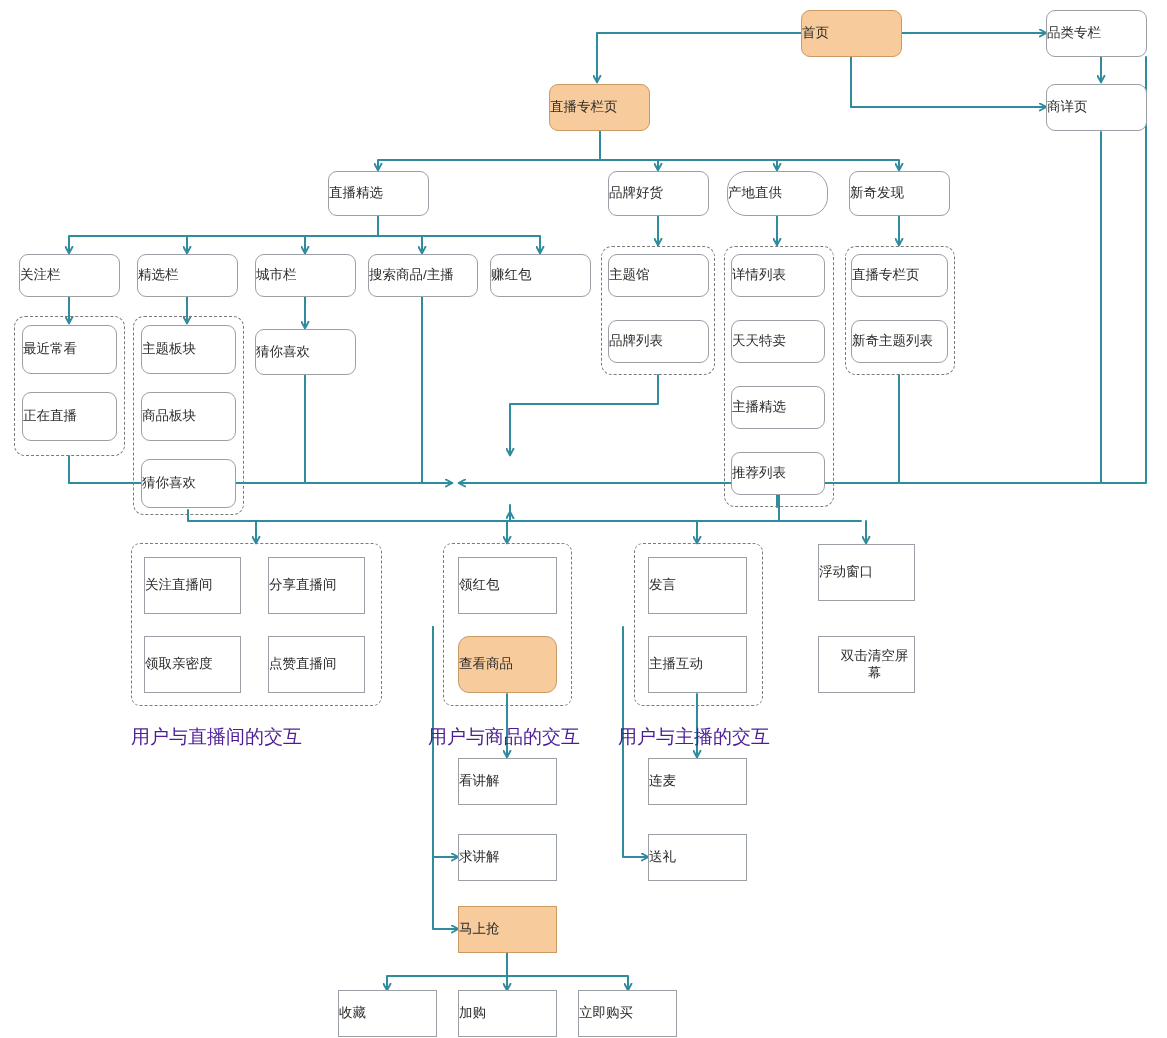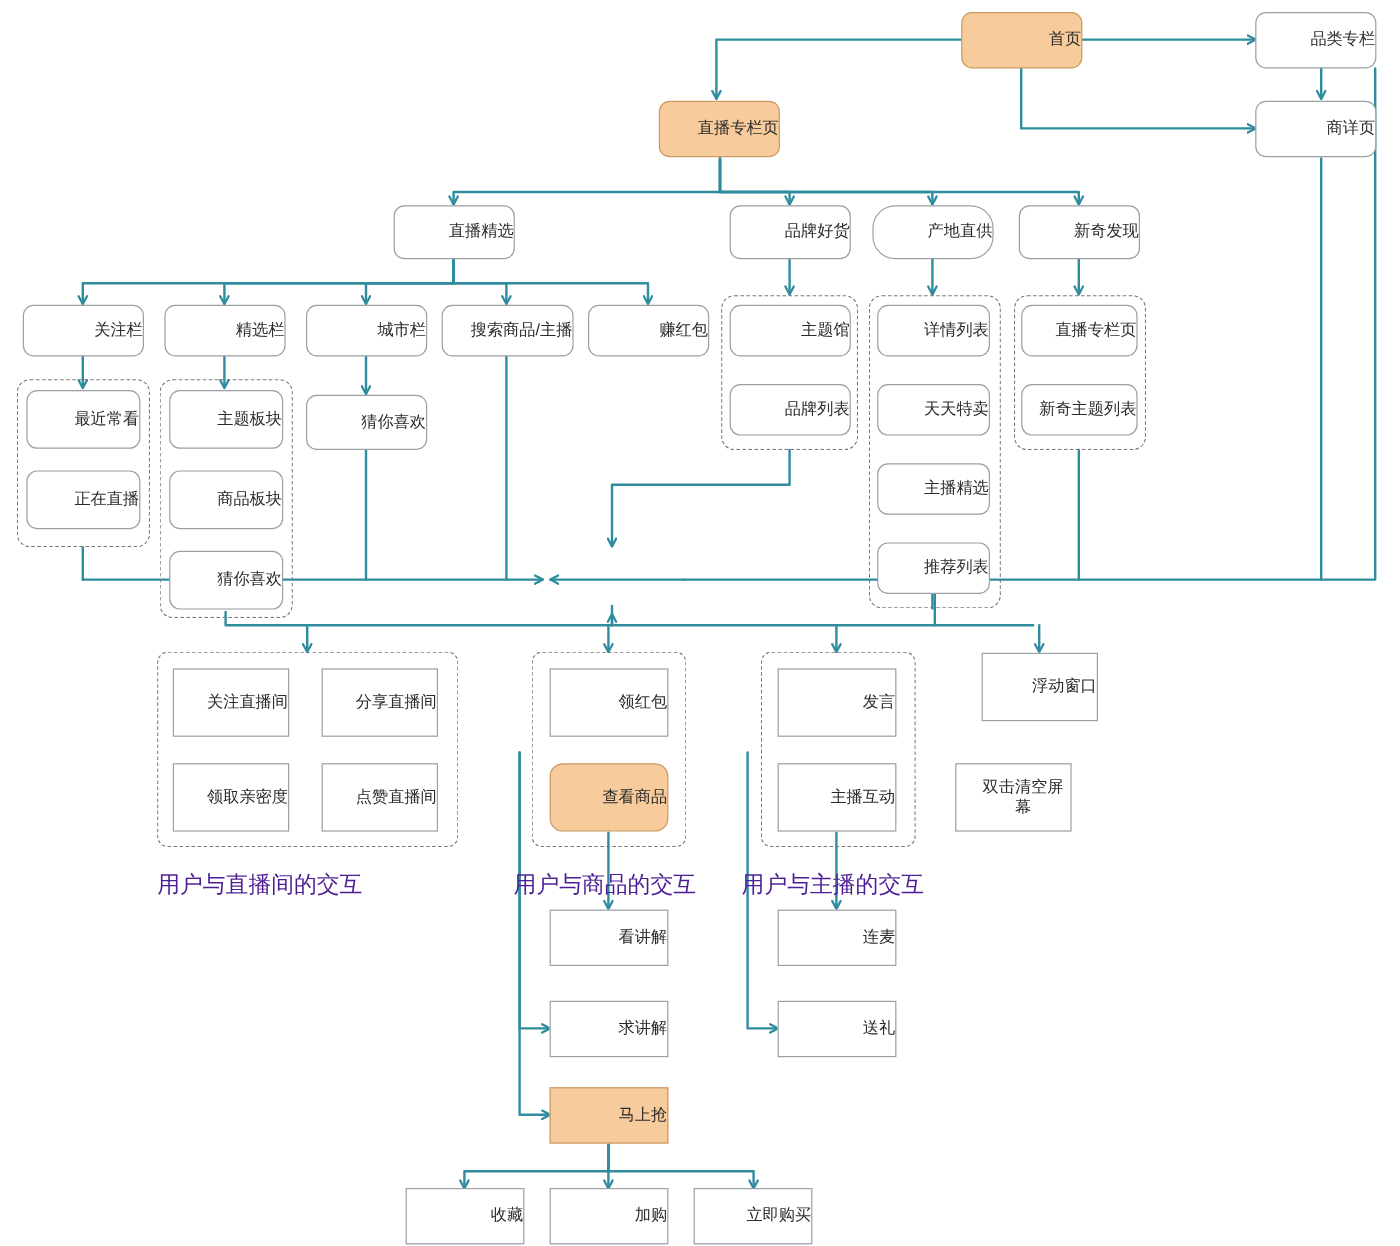--- a/index.html
+++ b/index.html
@@ -1,19 +1,19 @@
 <!DOCTYPE html>
 <html><head>
 <meta charset="utf-8">
 <style>
   html,body{margin:0;padding:0;background:#fff;}
   body{font-family:"Liberation Sans","DejaVu Sans",sans-serif;}
   #canvas{position:relative;width:1167px;height:1038px;background:#fff;overflow:hidden;}
   svg.edges{position:absolute;left:0;top:0;width:1167px;height:1038px;pointer-events:none;}
-  .node{position:absolute;box-sizing:border-box;display:flex;align-items:center;justify-content:flex-end;
+  .node{position:absolute;box-sizing:border-box;display:flex;align-items:center;justify-content:flex-start;
         text-align:center;font-size:13.5px;color:#2b2b2b;line-height:1.25;background:#fff;}
   .rounded{border:1px solid #9aa0a6;border-radius:9px;}
   .sharp{border:1px solid #9aa0a6;border-radius:0;}
   .orange{background:#f7cb9b;border:1px solid #c99a63;}
   .group{position:absolute;box-sizing:border-box;border:1.3px dashed #7a7a7a;border-radius:11px;background:transparent;}
   .group.sharpgrp{border-radius:9px;}
   .caption{position:absolute;font-size:19px;color:#4c1d95;text-align:left;white-space:nowrap;}
   .diamond{position:absolute;display:flex;align-items:center;justify-content:center;}
   .diamond .dtxt{position:relative;z-index:2;font-size:13.5px;color:#2b2b2b;white-space:nowrap;}
   .diamond .dshape{position:absolute;left:0;top:0;width:100%;height:100%;}
@@ -250,21 +250,21 @@
   <div class="node sharp" style="left:648px;top:636px;width:99px;height:57px;">
     <span>主播互动</span>
   </div>
   <div class="caption" style="left:618px;top:724px;width:160px;">
     <span>用户与主播的交互</span>
   </div>
 
   <div class="node sharp" style="left:818px;top:544px;width:97px;height:57px;">
     <span>浮动窗口</span>
   </div>
-  <div class="node sharp" style="left:796px;top:636px;width:97px;height:57px;padding-left:16px;">
+  <div class="node sharp" style="left:818px;top:636px;width:97px;height:57px;padding-left:16px;">
     <span>双击清空屏幕</span>
   </div>
 
   <div class="node sharp" style="left:458px;top:758px;width:99px;height:47px;">
     <span>看讲解</span>
   </div>
   <div class="node sharp" style="left:458px;top:834px;width:99px;height:47px;">
     <span>求讲解</span>
   </div>
   <div class="node sharp orange" style="left:458px;top:906px;width:99px;height:47px;">

